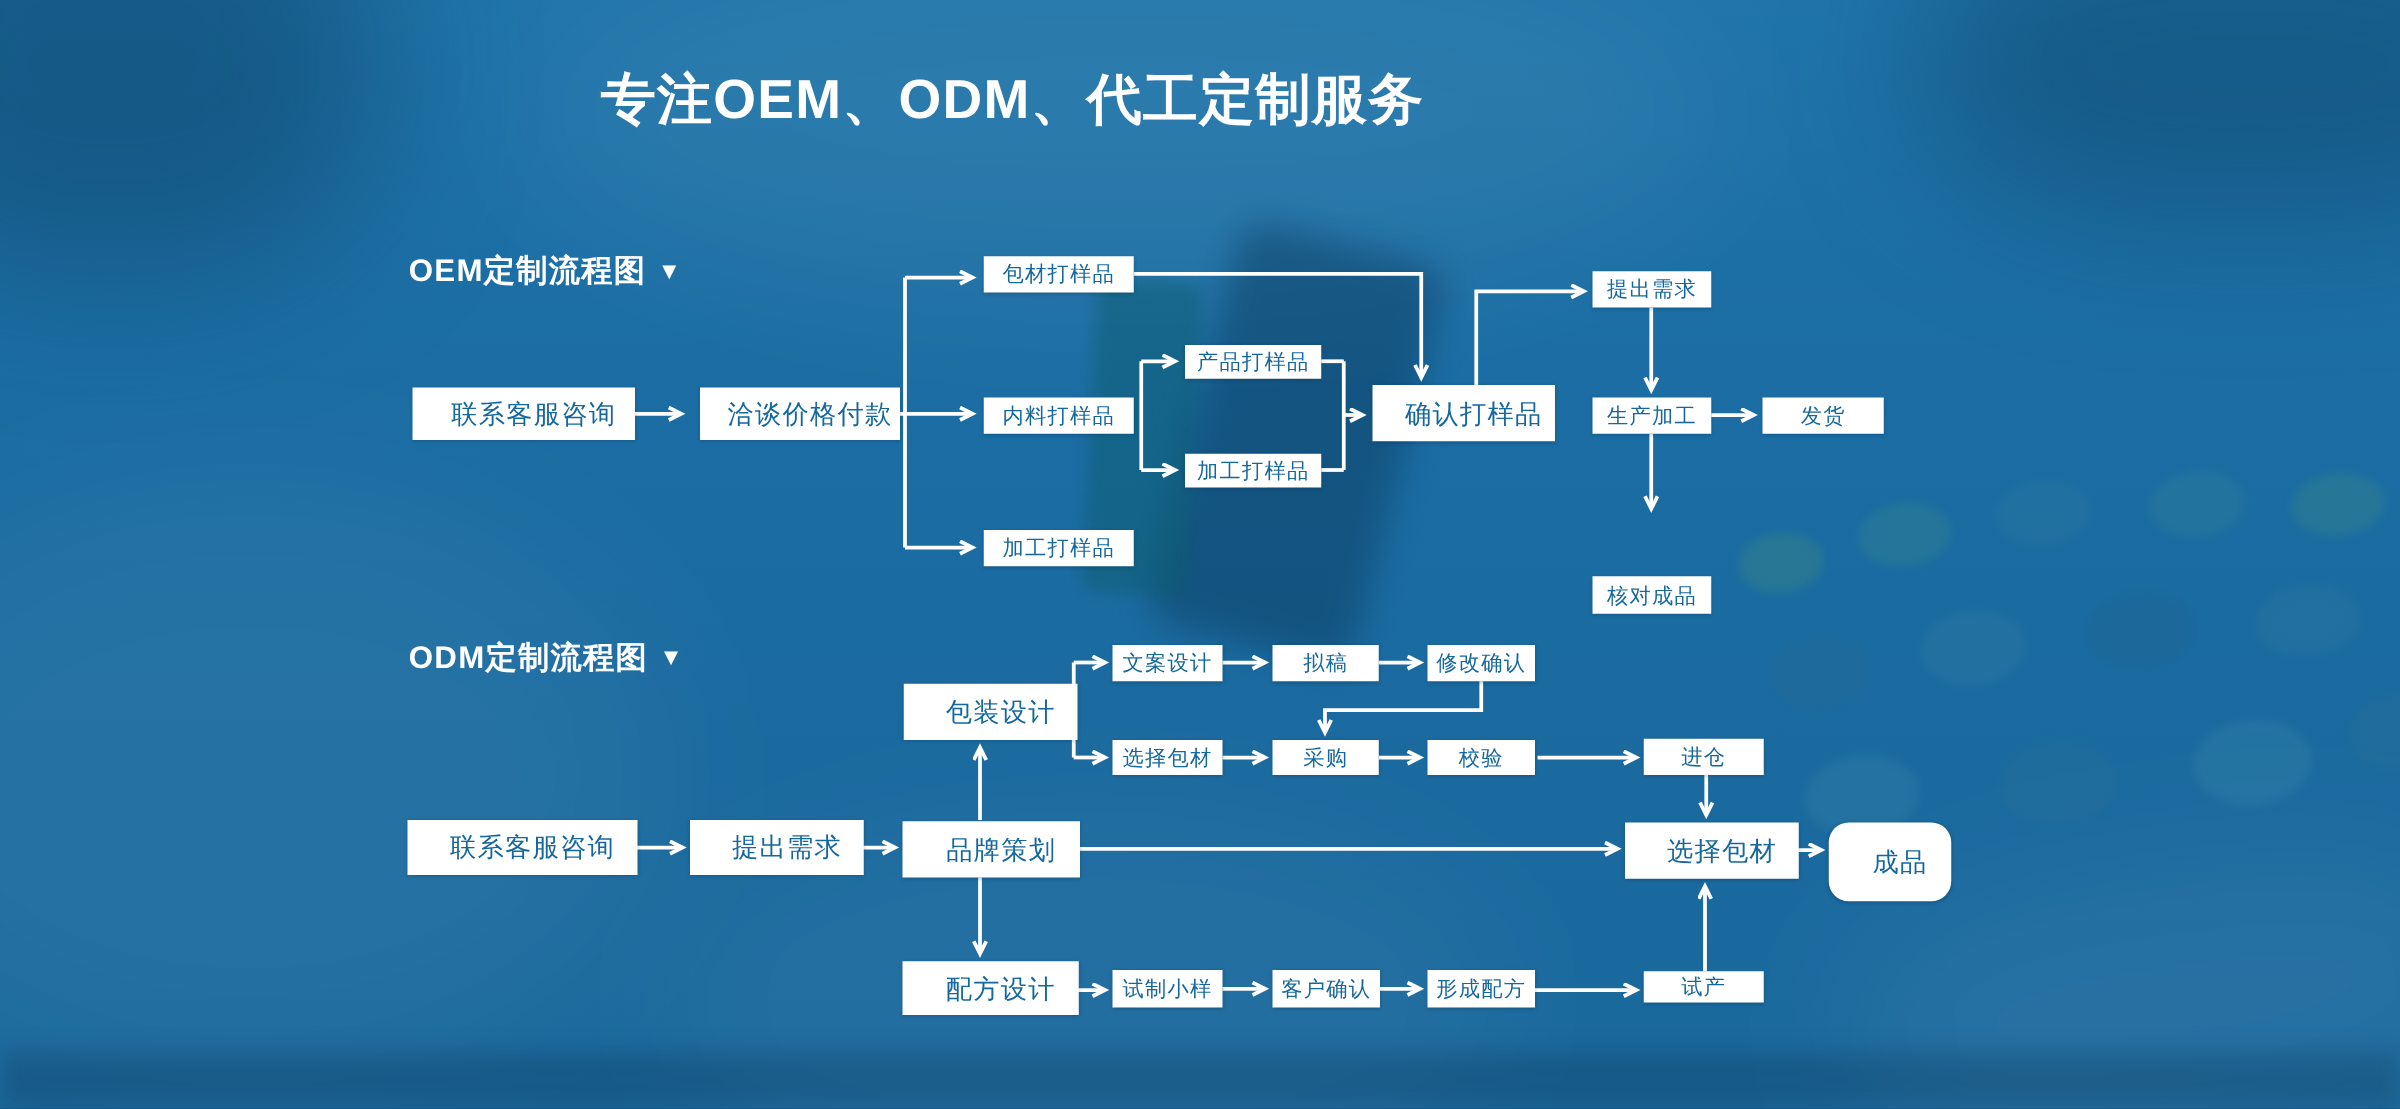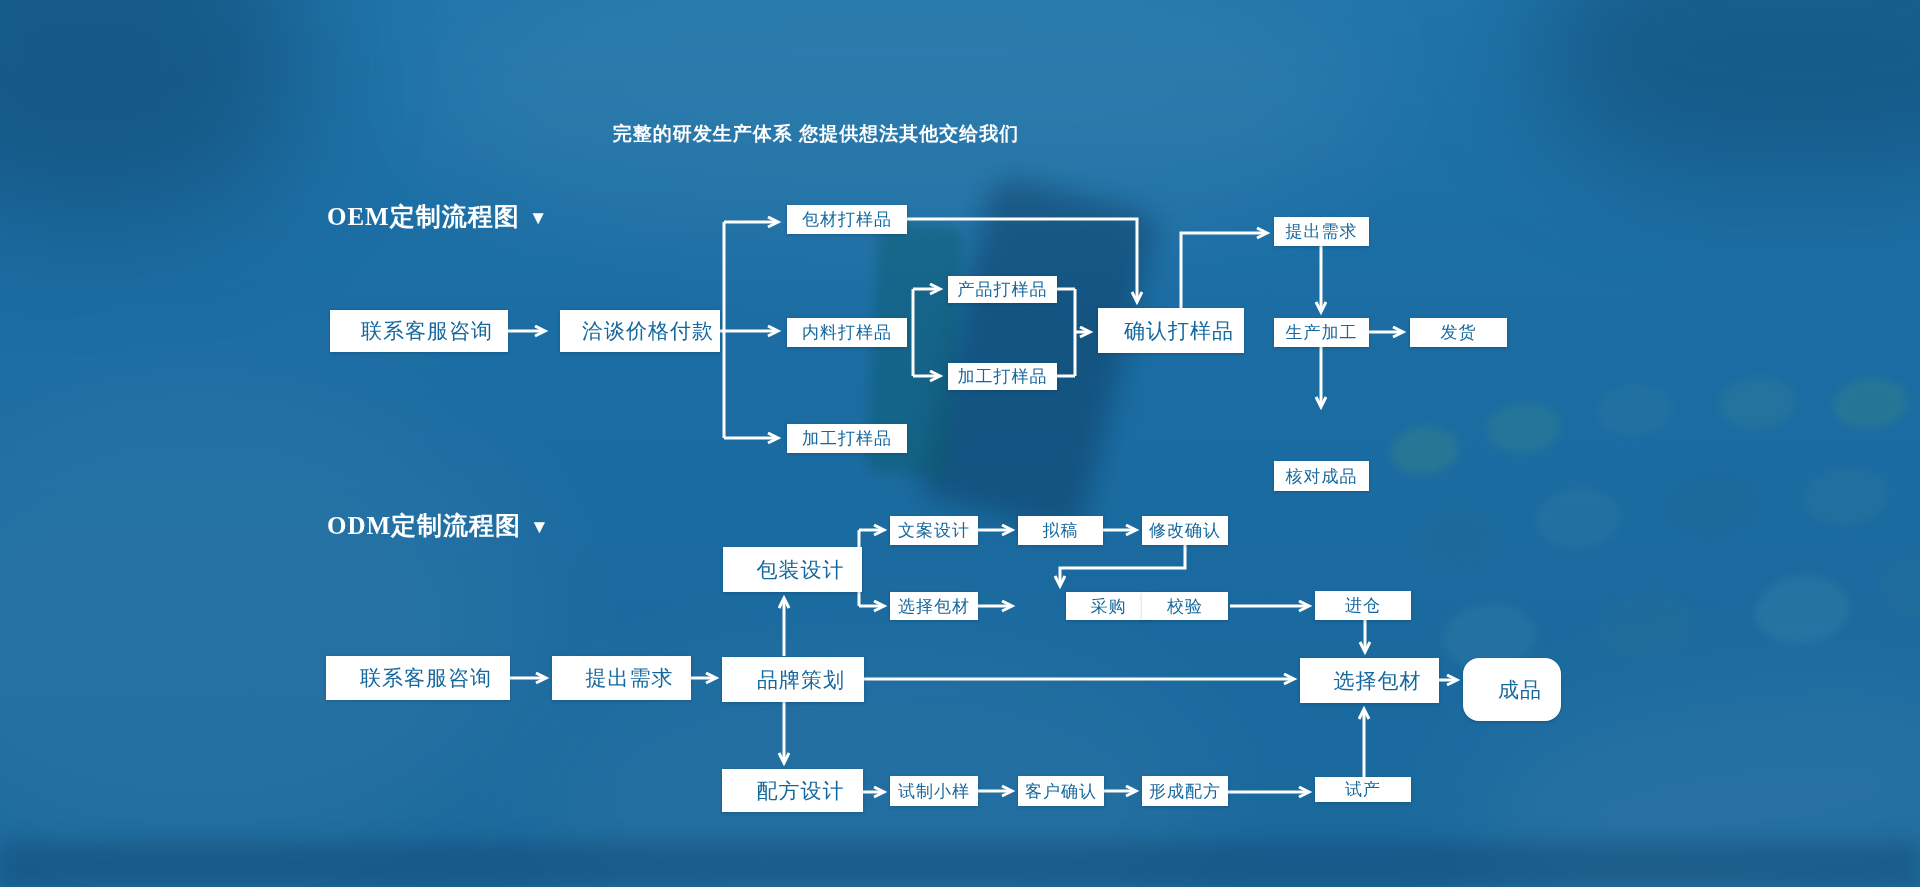--- a/index.html
+++ b/index.html
@@ -48,21 +48,21 @@
   .page-title{
     position:absolute;left:810px;top:50px;transform:translateX(-50%);
     color:var(--title-text);font-size:44px;font-weight:bold;letter-spacing:1px;white-space:nowrap;
   }
   .page-subtitle{
     position:absolute;left:816px;top:121px;transform:translateX(-50%);
     color:var(--title-text);font-size:19px;font-weight:bold;letter-spacing:1px;white-space:nowrap;
   }
   .section-header{
     position:absolute;color:var(--title-text);font-size:25px;font-weight:bold;
-    letter-spacing:1px;white-space:nowrap;display:flex;align-items:center;gap:9px;font-family:Liberation Serif, serif;
+    letter-spacing:1px;white-space:nowrap;display:flex;align-items:center;gap:9px;
   }
   .section-header .tri{font-size:19px;line-height:1;position:relative;top:1px;}
 
   
   .node{
     position:absolute;background:var(--box-bg);color:var(--box-text);
     display:flex;align-items:center;justify-content:center;
     white-space:nowrap;box-shadow:0 1px 3px rgba(0,30,55,0.25);
     letter-spacing:1px;
   }
@@ -84,21 +84,21 @@
     <div class="decor d-light1"></div>
     <div class="decor d-light2"></div>
     <div class="decor d-light3"></div>
     <div class="decor d-tie"></div>
     <div class="decor d-bottle"></div>
     <div class="decor d-caps"></div>
     <div class="decor d-br-light"></div>
     <div class="decor d-bottom"></div>
   </div>
 
-  <div class="page-subtitle">完整的研发生产体系 您提供想法其他交给我们</div>
+  <div class="page-title">专注OEM、ODM、代工定制服务</div>
 
   <div class="section-header" style="left:327px;top:200px;">
     <span>OEM定制流程图</span>
     <span class="tri">▼</span>
   </div>
   <div class="section-header" style="left:327px;top:509px;">
     <span>ODM定制流程图</span>
     <span class="tri">▼</span>
   </div>
 
@@ -167,21 +167,21 @@
 
   <div class="node big" style="left:326px;top:656px;width:168px;height:44px;">联系客服咨询</div>
   <div class="node big" style="left:552px;top:656px;width:123px;height:44px;">提出需求</div>
   <div class="node big" style="left:722px;top:657px;width:126px;height:45px;">品牌策划</div>
   <div class="node big" style="left:723px;top:547px;width:123px;height:45px;">包装设计</div>
   <div class="node big" style="left:722px;top:769px;width:125px;height:43px;">配方设计</div>
   <div class="node small" style="left:890px;top:516px;width:88px;height:29px;">文案设计</div>
   <div class="node small" style="left:1018px;top:516px;width:85px;height:29px;">拟稿</div>
   <div class="node small" style="left:1142px;top:516px;width:86px;height:29px;">修改确认</div>
   <div class="node small" style="left:890px;top:592px;width:88px;height:28px;">选择包材</div>
-  <div class="node small" style="left:1018px;top:592px;width:85px;height:28px;margin-left:48px;">采购</div>
+  <div class="node small" style="left:1018px;top:592px;width:85px;height:28px;">采购</div>
   <div class="node small" style="left:1142px;top:592px;width:86px;height:28px;">校验</div>
   <div class="node small" style="left:1315px;top:591px;width:96px;height:29px;">进仓</div>
   <div class="node big" style="left:1300px;top:658px;width:123px;height:45px;">选择包材</div>
   <div class="node big" style="left:1463px;top:658px;width:82px;height:63px;border-radius:16px;">成品</div>
   <div class="node small" style="left:890px;top:776px;width:88px;height:30px;">试制小样</div>
   <div class="node small" style="left:1018px;top:776px;width:86px;height:30px;">客户确认</div>
   <div class="node small" style="left:1142px;top:776px;width:86px;height:30px;">形成配方</div>
   <div class="node small" style="left:1315px;top:777px;width:96px;height:25px;">试产</div>
 
 </div>

